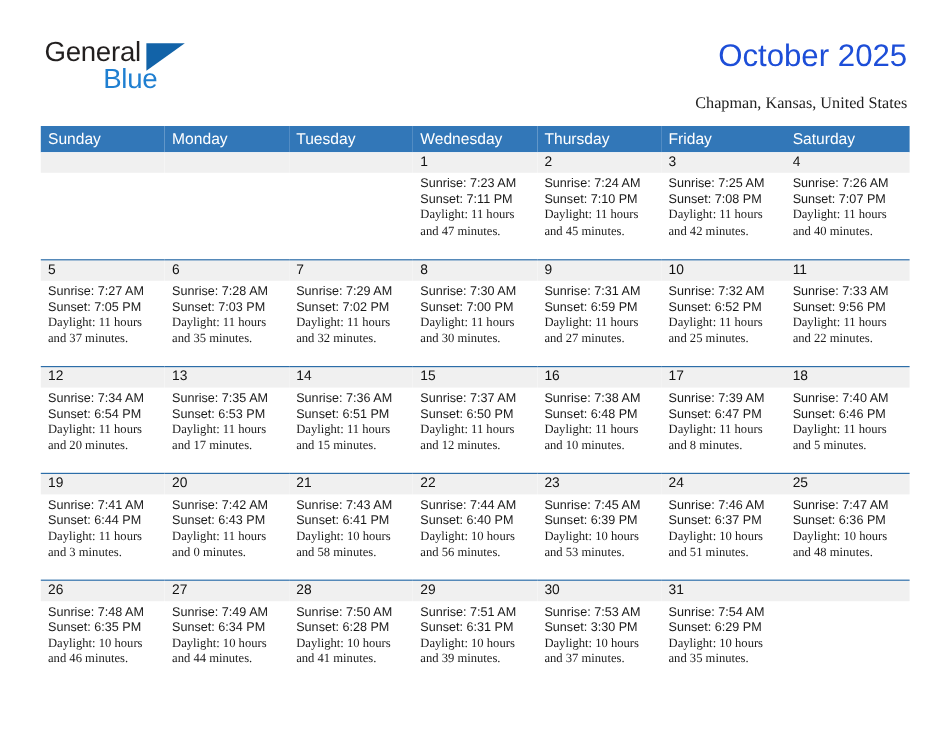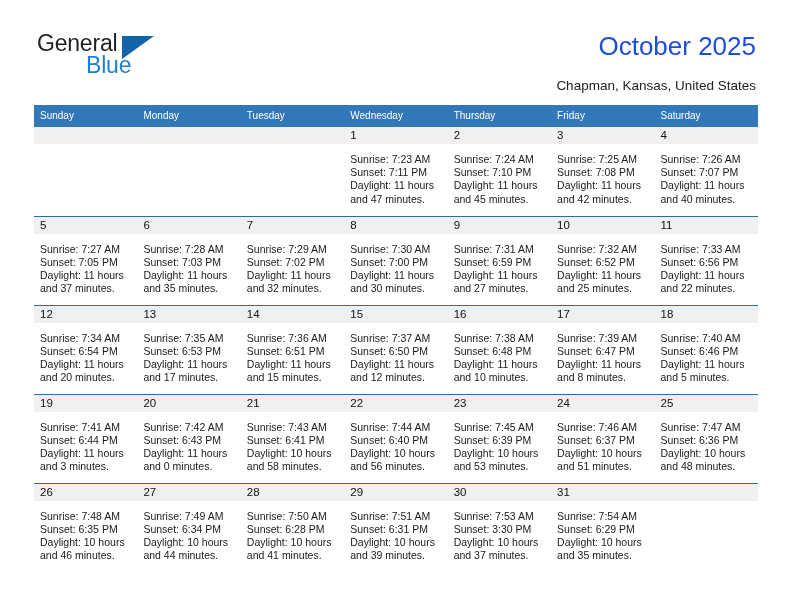--- a/index.html
+++ b/index.html
@@ -74,35 +74,36 @@
   }
   .subtitle {
     position: absolute;
     right: 36px;
     top: 78px;
     font-size: 13.5px;
     color: #222222;
     text-align: right;
     white-space: nowrap;
     line-height: 16px;
+    font-family: Liberation Serif, serif;
   }
 
   
   .calendar {
     position: absolute;
     left: 34px;
     top: 105px;
     width: 724px;
     border-collapse: collapse;
     table-layout: fixed;
   }
   .calendar th {
     background: #3277b8;
     color: #ffffff;
-    font-size: 10px;
+    font-size: 13px;
     font-weight: normal;
     text-align: left;
     padding: 4px 0 4px 6px;
     height: 18px;
     line-height: 14px;
     box-sizing: border-box;
   }
   .calendar td {
     width: 103.42px;
     height: 89px;
@@ -120,31 +121,32 @@
     height: 17px;
     line-height: 17px;
     font-size: 11.5px;
     color: #111111;
     padding-left: 6px;
     box-sizing: border-box;
     white-space: nowrap;
     overflow: hidden;
   }
   .cell-body {
-    padding: 9px 4px 0 6px;
+    padding: 3px 4px 0 6px;
     font-size: 10.5px;
     line-height: 13.2px;
     color: #1a1a1a;
   }
   .cell-body div {
     white-space: nowrap;
     overflow: hidden;
   }
   .cell-body .daylight {
     white-space: normal;
+    font-family: Liberation Serif, serif;
   }
 </style>
 </head>
 <body>
 
 <div class="page">
 
   <div class="header">
 
     <div class="logo">
@@ -276,21 +278,21 @@
           <div class="cell-body">
             <div>Sunrise: 7:32 AM</div>
             <div>Sunset: 6:52 PM</div>
             <div class="daylight">Daylight: 11 hours and 25 minutes.</div>
           </div>
         </td>
         <td>
           <div class="daynum-band">11</div>
           <div class="cell-body">
             <div>Sunrise: 7:33 AM</div>
-            <div>Sunset: 6:56 PM</div>
+            <div>Sunset: 9:56 PM</div>
             <div class="daylight">Daylight: 11 hours and 22 minutes.</div>
           </div>
         </td>
       </tr>
 
       <tr class="week">
         <td>
           <div class="daynum-band">12</div>
           <div class="cell-body">
             <div>Sunrise: 7:34 AM</div>

